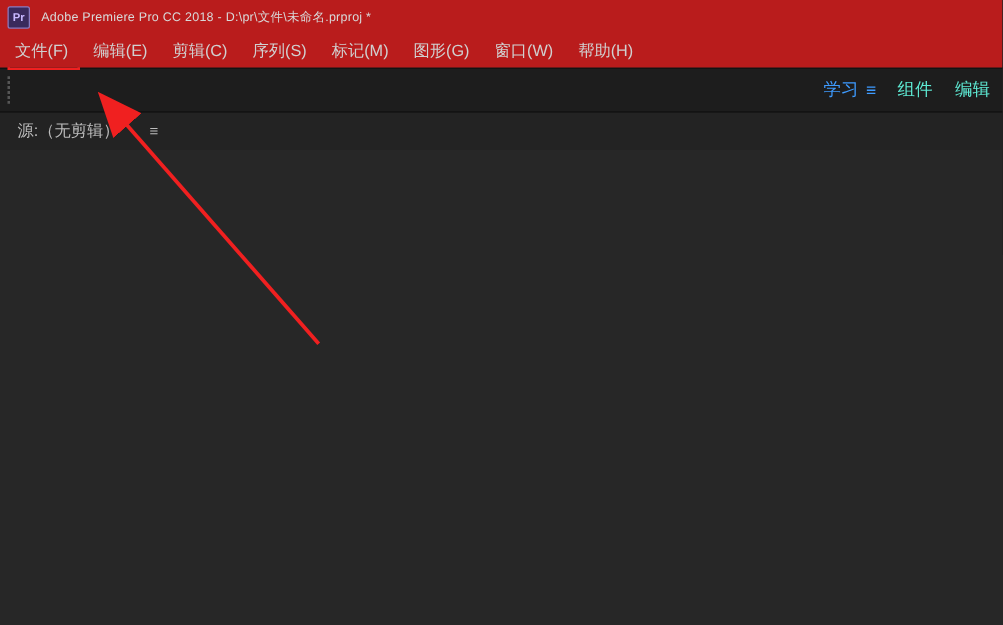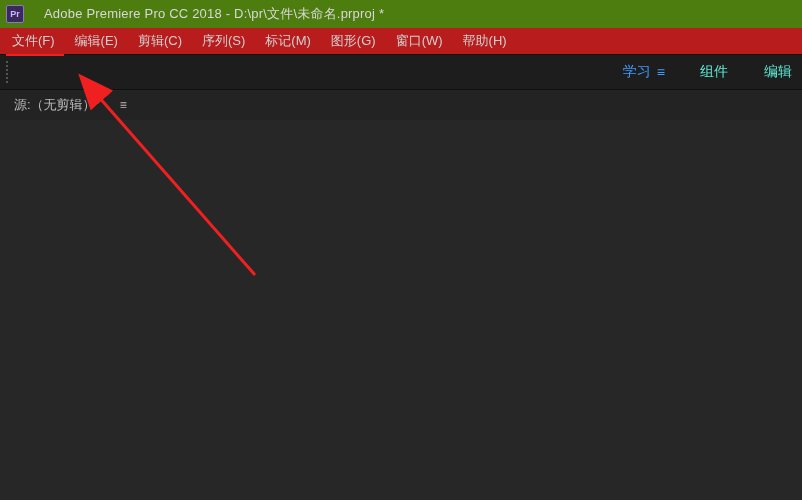--- a/index.html
+++ b/index.html
@@ -8,42 +8,42 @@
     width: 802px;
     height: 500px;
     overflow: hidden;
     font-family: "Microsoft YaHei", "Segoe UI", Arial, sans-serif;
     background: #232323;
     color: #c8c8c8;
     font-size: 13px;
   }
   .titlebar {
     height: 28px;
-    background: #4d7c0f;
+    background: #b91c1c;
     display: flex;
     align-items: center;
     padding: 0 6px;
-    gap: 20px;
+    gap: 9px;
     color: #d8d8d8;
   }
   .app-icon {
     width: 16px;
     height: 16px;
     background: #3a2a5c;
     border: 1px solid #8a7bbf;
     display: flex;
     align-items: center;
     justify-content: center;
     font-size: 9px;
     font-weight: bold;
     color: #c9b8ff;
     border-radius: 2px;
   }
   .title-text {
-    font-size: 13px;
+    font-size: 10px;
     letter-spacing: 0.2px;
   }
   .menubar {
     height: 26px;
     background: #b91c1c;
     display: flex;
     align-items: center;
     padding: 0 4px;
     gap: 4px;
     position: relative;
@@ -63,21 +63,21 @@
   }
   .toolbar-row {
     height: 34px;
     background: #1d1d1d;
     border-top: 1px solid #111;
     border-bottom: 1px solid #111;
     display: flex;
     align-items: center;
     justify-content: flex-end;
     padding-right: 10px;
-    gap: 36px;
+    gap: 18px;
     position: relative;
   }
   .toolbar-left-grip {
     position: absolute;
     left: 6px;
     top: 6px;
     width: 2px;
     height: 22px;
     background: repeating-linear-gradient(to bottom, #555 0 2px, transparent 2px 4px);
   }

